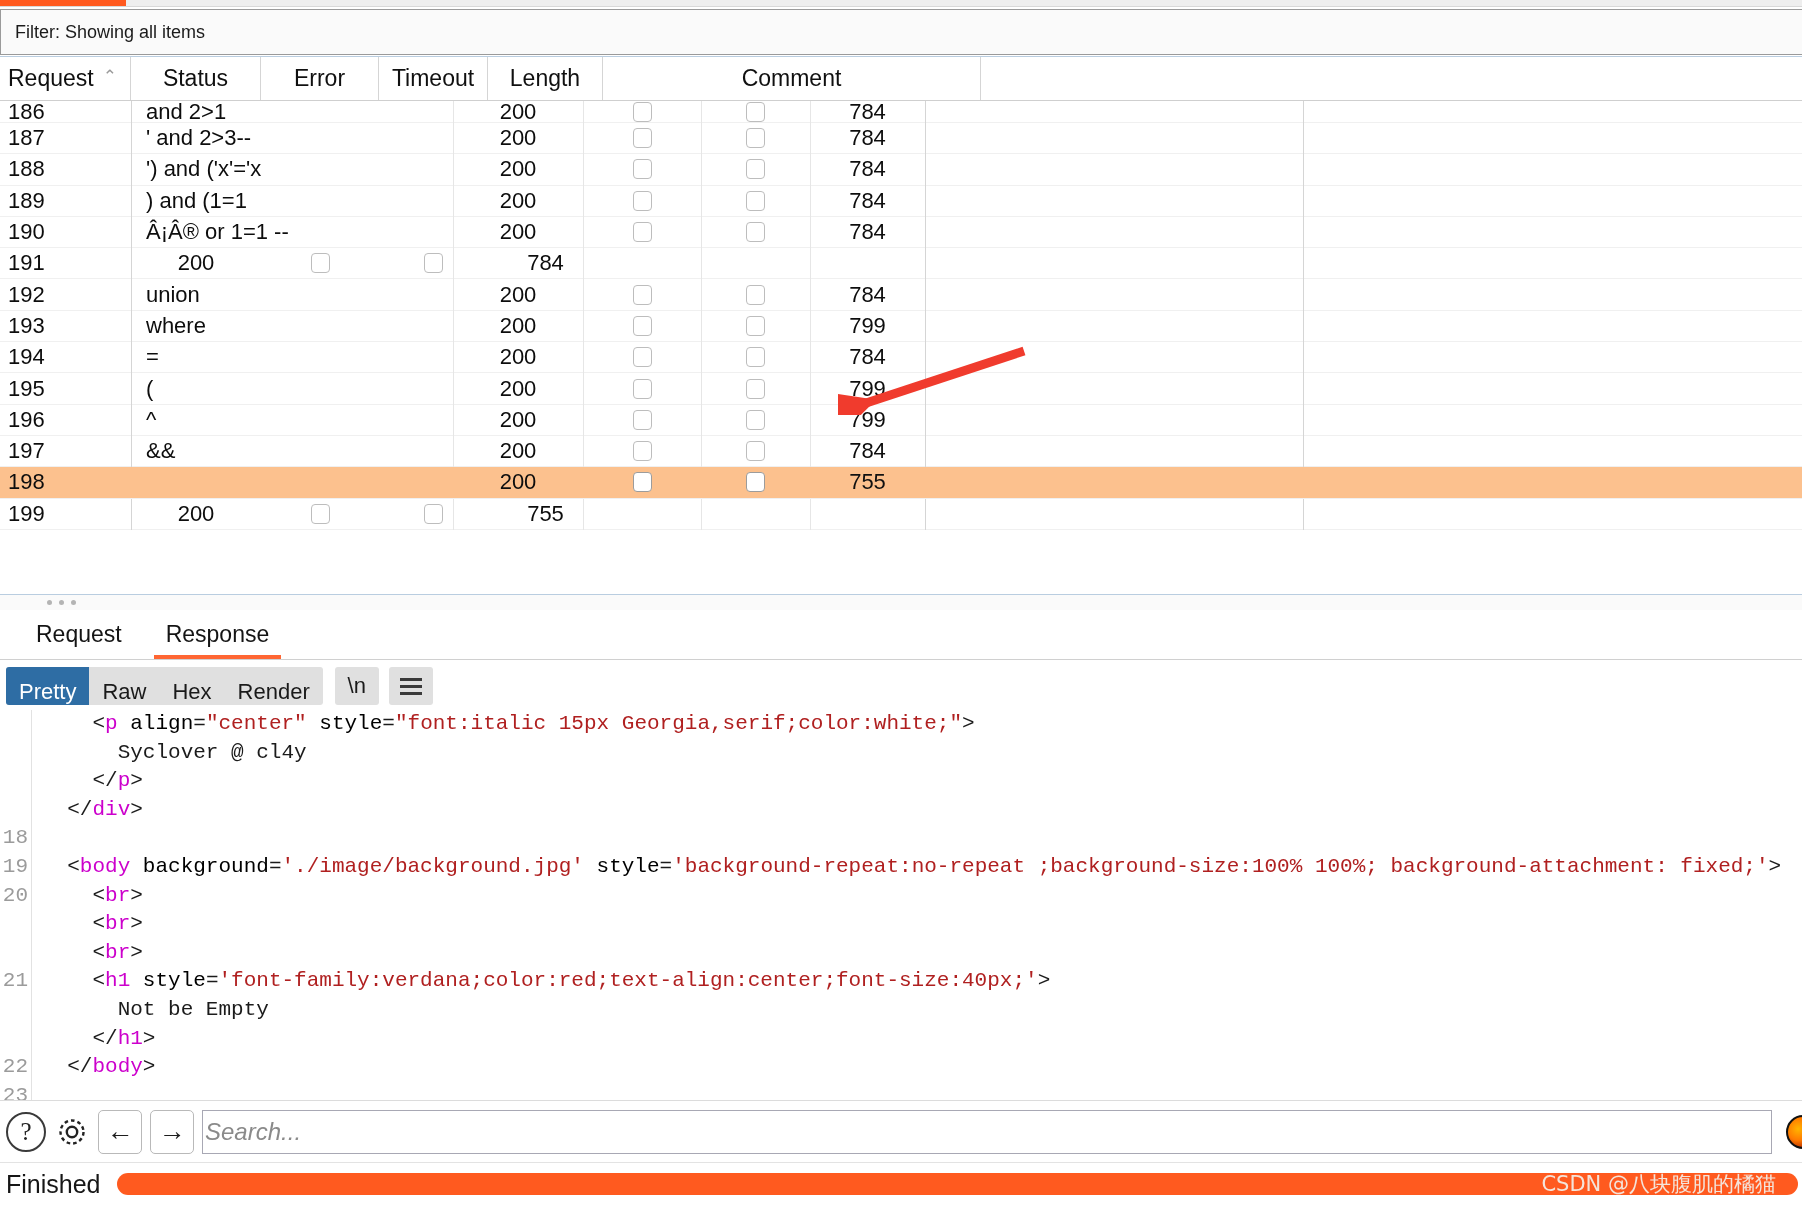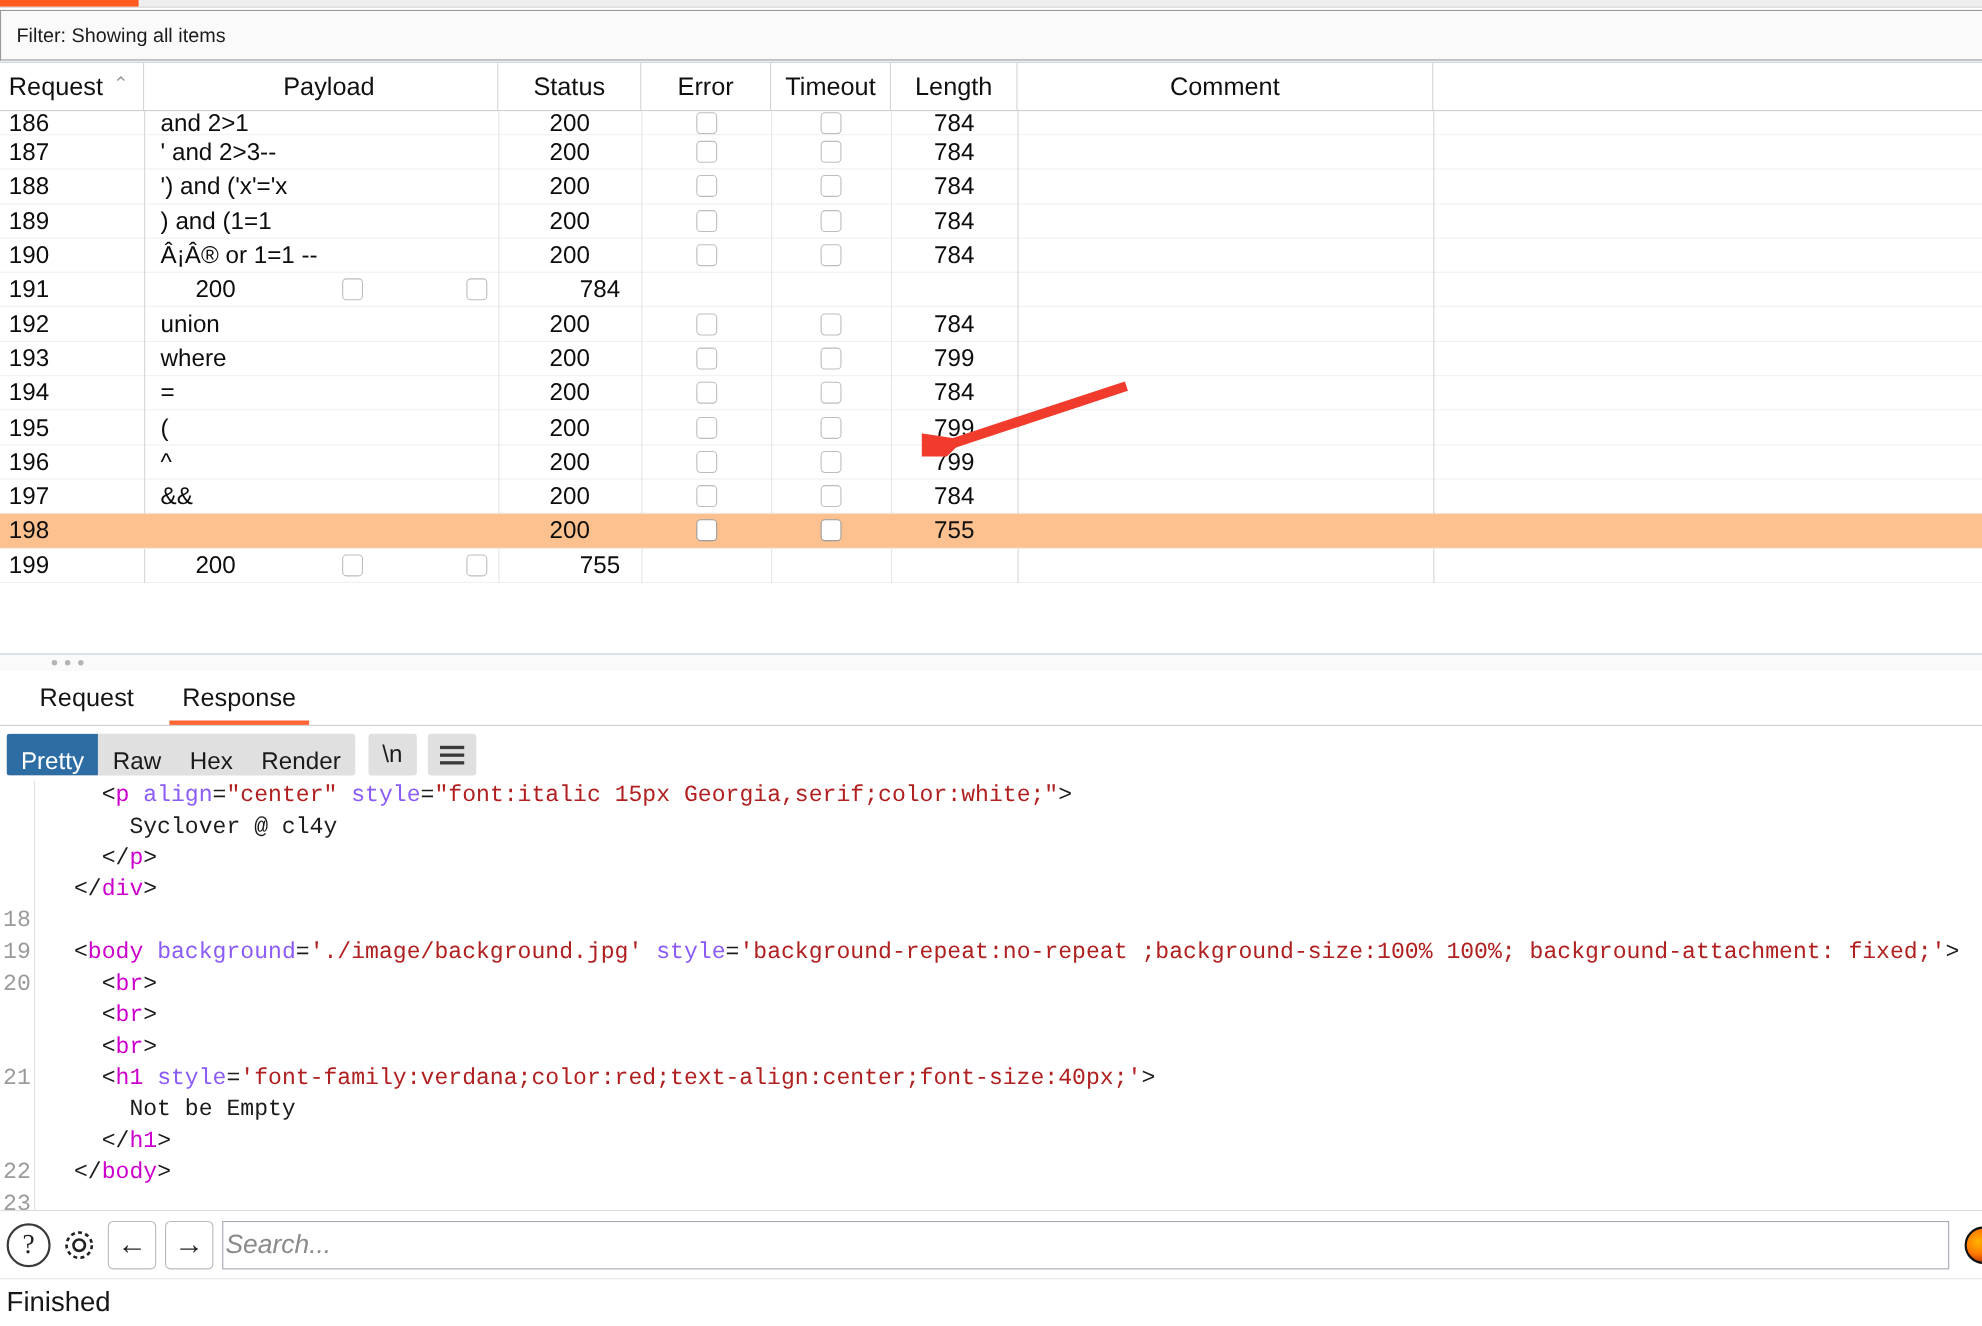--- a/index.html
+++ b/index.html
@@ -207,21 +207,21 @@
   }
   #code-gutter .ln { height: 28.6px; padding-right: 3px; }
   #code-lines {
     position: absolute; left: 42px; top: 0;
     right: 0; height: 100%;
     white-space: pre;
     color: #1b1b1b;
   }
   #code-lines .cl { height: 28.6px; }
   .tok-tag   { color: #cc00cc; }
-  .tok-attr  { color: #8b5cf6; }
+  .tok-attr  { color: #000000; }
   .tok-val   { color: #b02020; }
   .tok-punct { color: #1b1b1b; }
   .tok-text  { color: #1b1b1b; }
 
   
   #bottom-bar {
     position: absolute; left: 0; top: 1100px;
     width: 1802px; height: 62px;
     background: #ffffff;
     border-top: 1px solid #dcdcdc;
@@ -304,23 +304,20 @@
 
 <div id="filter-bar">
   <span>Filter: Showing all items</span>
 </div>
 
 <div id="results-panel">
   <div id="results-header">
       <div class="th c-request" style="justify-content: flex-start; padding-left: 8px;">
         <span>Request</span>
         <span class="sort-caret">⌃</span>
-      </div>
-      <div class="th c-payload">
-        <span>Payload</span>
       </div>
       <div class="th c-status">
         <span>Status</span>
       </div>
       <div class="th c-error">
         <span>Error</span>
       </div>
       <div class="th c-timeout">
         <span>Timeout</span>
       </div>
@@ -623,13 +620,16 @@
   <div class="sqbtn">←</div>
   <div class="sqbtn">→</div>
   <div id="search-input">
     <span>Search...</span>
   </div>
   <div id="burp-orb"></div>
 </div>
 
 <div id="status-bar">
   <span class="status-text">Finished</span>
+  <div id="status-progress" style="width: calc(100% - 150px);">
+    <span id="watermark">CSDN @八块腹肌的橘猫</span>
+  </div>
 </div>
 
 </body></html>

